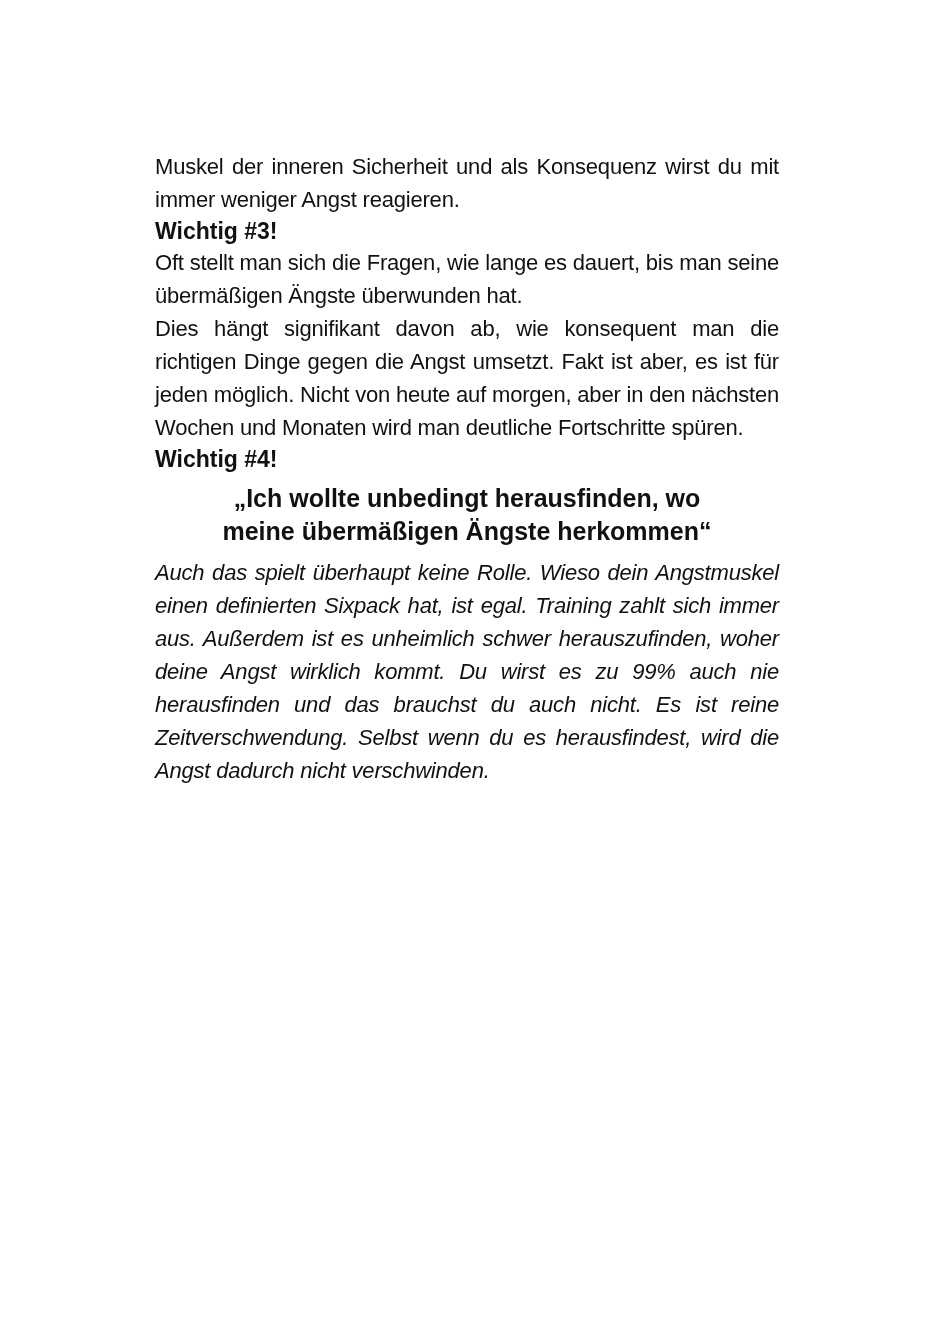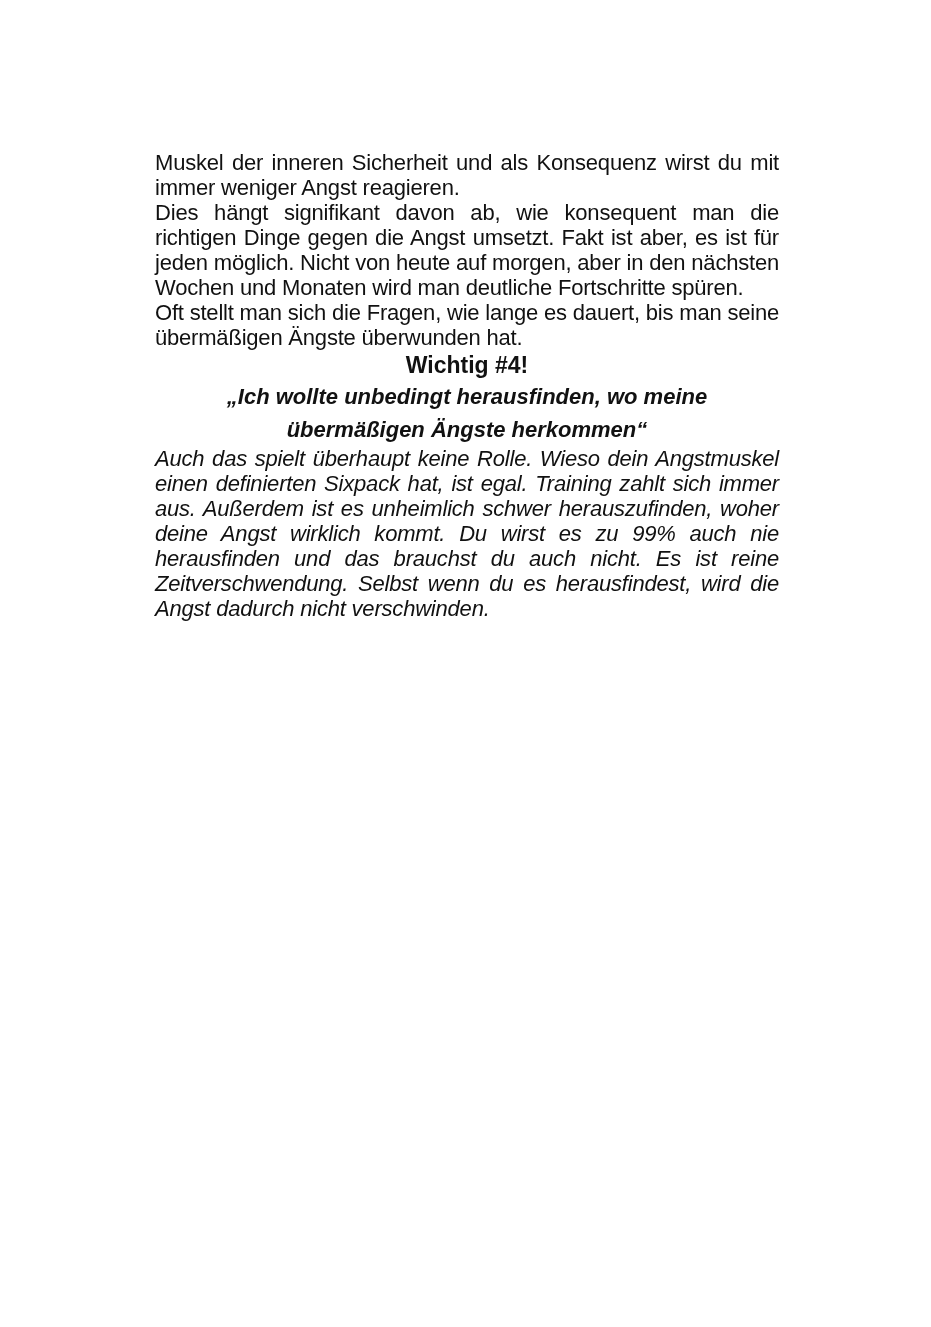--- a/index.html
+++ b/index.html
@@ -17,57 +17,57 @@
     }
     .page {
       position: absolute;
       left: 155px;
       top: 150px;
       width: 624px;
     }
     p.body {
       margin: 0;
       font-size: 22px;
-      line-height: 25px;
+      line-height: 33px;
       text-align: justify;
       letter-spacing: -0.2px;
     }
     h2.heading {
       margin: 0;
       font-size: 23px;
       font-weight: bold;
       line-height: 30px;
     }
     p.quote {
-      margin: 0;
-      font-size: 22px;
+      margin: 8px;
+      font-size: 25px;
       line-height: 33px;
       font-weight: bold;
-      font-style: italic;
       text-align: center;
       padding: 0 40px;
     }
     .p1 { margin-top: 0; }
     .h3 { margin-top: 70px; }
     .p2 { margin-top: 22px; }
     .p3 { margin-top: 17px; }
-    .h4 { margin-top: 70px; text-align: center; }
+    .h4 { margin-top: 70px; }
     .p4 { margin-top: 22px; }
     .q1 { margin-top: 17px; }
     .p5 { margin-top: 17px; font-style: italic; }
   </style>
 </head>
 <body>
 
 <div class="page">
   <p class="body p1">Muskel der inneren Sicherheit und als Konsequenz wirst du mit immer weniger Angst reagieren.</p>
 
   <section>
+    <h2 class="heading h3">Wichtig #3!</h2>
+    <p class="body p2">Oft stellt man sich die Fragen, wie lange es dauert, bis man seine übermäßigen Ängste überwunden hat.</p>
     <p class="body p3">Dies hängt signifikant davon ab, wie konsequent man die richtigen Dinge gegen die Angst umsetzt. Fakt ist aber, es ist für jeden möglich. Nicht von heute auf morgen, aber in den nächsten Wochen und Monaten wird man deutliche Fortschritte spüren.</p>
-    <p class="body p2">Oft stellt man sich die Fragen, wie lange es dauert, bis man seine übermäßigen Ängste überwunden hat.</p>
   </section>
 
   <section>
     <h2 class="heading h4">Wichtig #4!</h2>
     <p class="quote q1">„Ich wollte unbedingt herausfinden, wo meine übermäßigen Ängste herkommen“</p>
     <p class="body p5">Auch das spielt überhaupt keine Rolle. Wieso dein Angstmuskel einen definierten Sixpack hat, ist egal. Training zahlt sich immer aus. Außerdem ist es unheimlich schwer herauszufinden, woher deine Angst wirklich kommt. Du wirst es zu 99% auch nie herausfinden und das brauchst du auch nicht. Es ist reine Zeitverschwendung. Selbst wenn du es herausfindest, wird die Angst dadurch nicht verschwinden.</p>
   </section>
 </div>
 
 </body></html>

